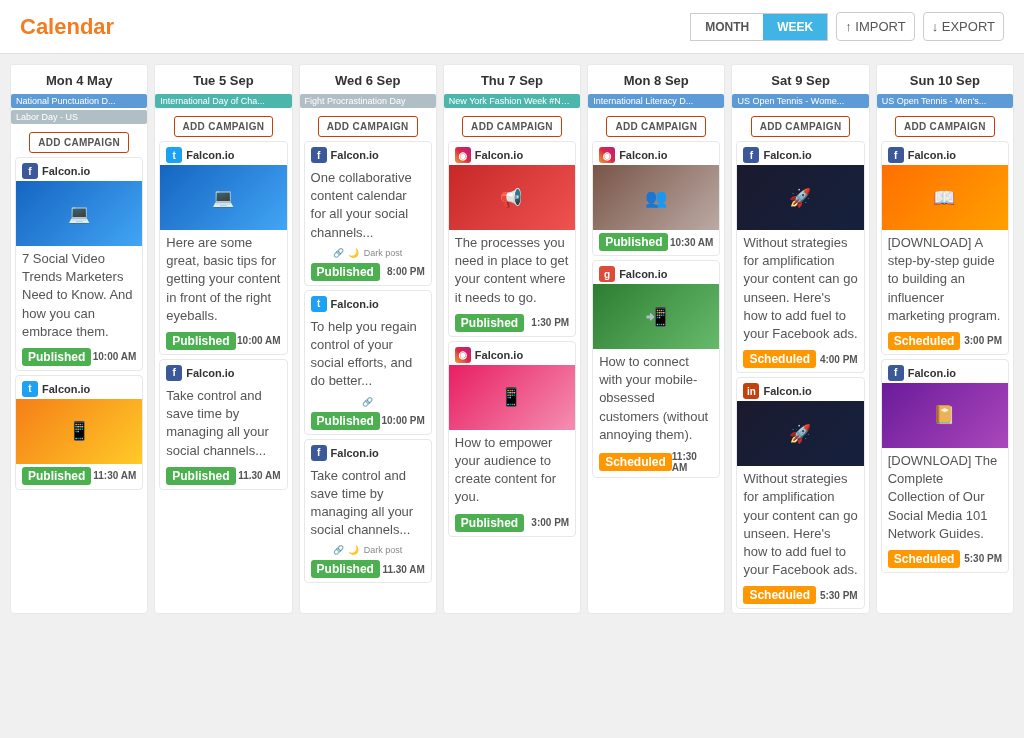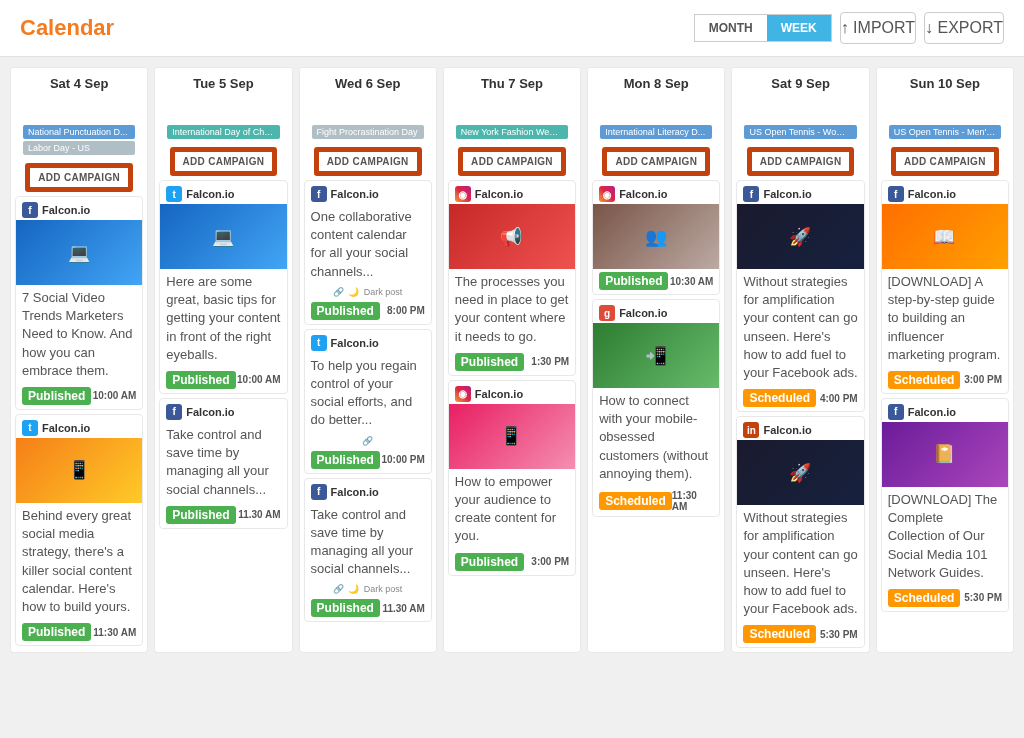--- a/index.html
+++ b/index.html
@@ -38,24 +38,24 @@
       background: #fff;
       color: #555;
     }
     .btn-group button.active {
       background: #40b4e5;
       color: #fff;
     }
     .btn-import, .btn-export {
       border: 1px solid #ccc;
       border-radius: 4px;
-      padding: 6px 0;
+      padding: 6px 8px;
       background: #fff;
       cursor: pointer;
-      font-size: 16px;
+      font-size: 13px;
       color: #555;
       display: flex;
       align-items: center;
       gap: 4px;
     }
 
     .calendar-container {
       padding: 10px;
       overflow-x: auto;
     }
@@ -76,42 +76,41 @@
     .day-header {
       text-align: center;
       padding: 8px 4px 4px;
       font-weight: 700;
       font-size: 13px;
       color: #333;
       background: #fff;
     }
 
     .event-tags {
-      padding: 2px 12px;
-      margin-top: 28px;
+      padding: 2px 0;
     }
     .event-tag {
       background: #b0bec5;
       color: #fff;
       font-size: 9px;
       padding: 2px 5px;
       border-radius: 2px;
       margin-bottom: 2px;
       white-space: nowrap;
       overflow: hidden;
       text-overflow: ellipsis;
       display: block;
     }
     .event-tag.blue { background: #5c9bd6; }
     .event-tag.teal { background: #4db6ac; }
 
     .add-campaign-btn {
       display: block;
       margin: 4px auto;
-      border: 5px solid #c2410c;
+      border: 1px solid #c2410c;
       background: #fff;
       padding: 4px 8px;
       border-radius: 3px;
       cursor: pointer;
       font-size: 10px;
       font-weight: 600;
       color: #555;
       text-transform: uppercase;
       letter-spacing: 0.3px;
     }
@@ -216,21 +215,21 @@
       <button class="active">WEEK</button>
     </div>
     <button class="btn-import">↑ IMPORT</button>
     <button class="btn-export">↓ EXPORT</button>
   </div>
 </div>
 
 <div class="calendar-container">
   <div class="calendar-grid" id="calendar-grid">
   <div class="day-column">
-        <div class="day-header">Sat 4 Sep</div>
+        <div class="day-header">Mon 4 May</div>
         <div class="event-tags">
           <span class="event-tag blue">National Punctuation D...</span>
           <span class="event-tag ">Labor Day - US</span>
         </div>
         <button class="add-campaign-btn">ADD CAMPAIGN</button>
       <div class="post-card">
         <div class="post-card-header">
           <span class="social-icon fb">f</span>
           <span>Falcon.io</span>
         </div>
@@ -242,21 +241,20 @@
           <span class="time-label">10:00 AM</span>
         </div>
       </div>
 
       <div class="post-card">
         <div class="post-card-header">
           <span class="social-icon tw">t</span>
           <span>Falcon.io</span>
         </div>
         <div class="post-img-placeholder post-img-yellow">📱</div>
-        <div class="post-text">Behind every great social media strategy, there's a killer social content calendar. Here's how to build yours.</div>
 
         <div class="post-footer">
           <span class="status-badge published">Published</span>
           <span class="time-label">11:30 AM</span>
         </div>
       </div>
     </div>
       <div class="day-column">
         <div class="day-header">Tue 5 Sep</div>
         <div class="event-tags">

